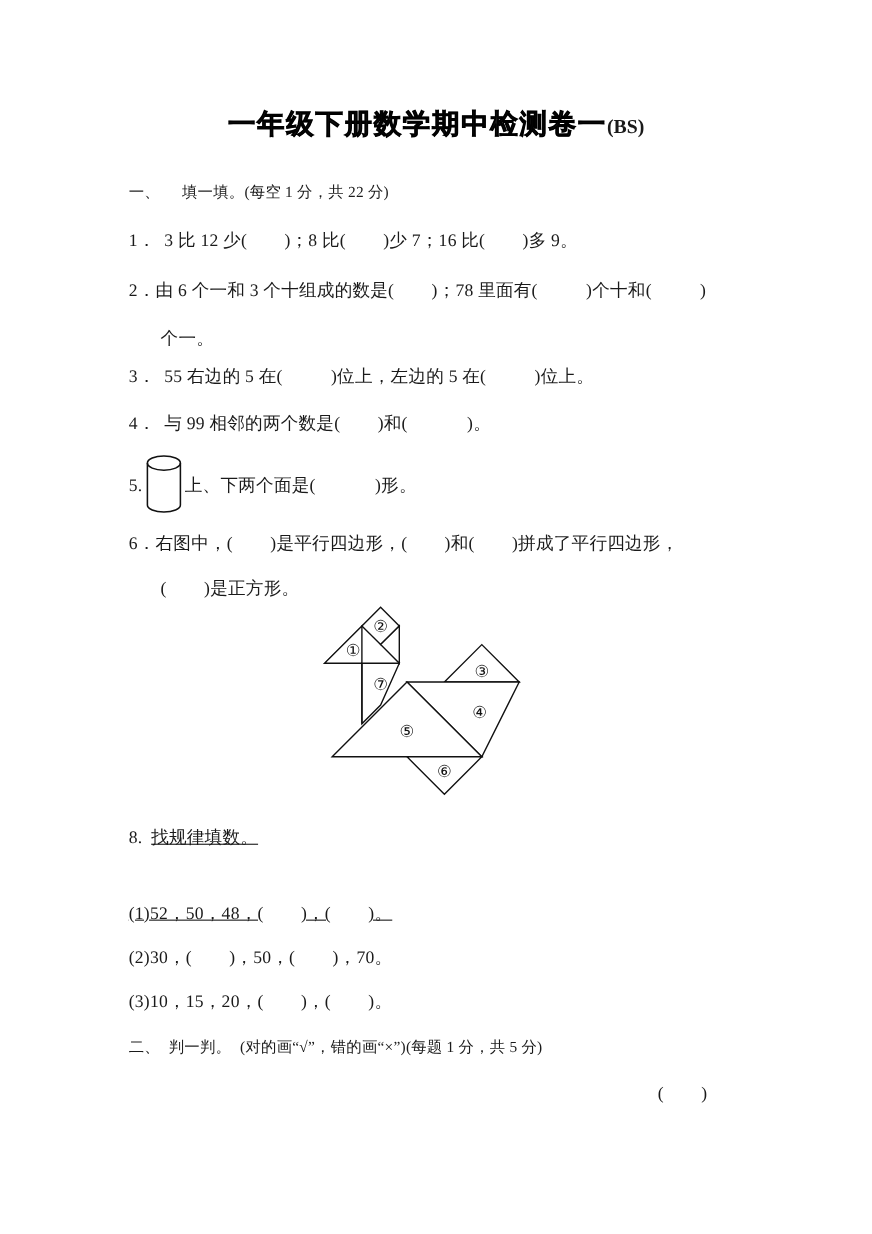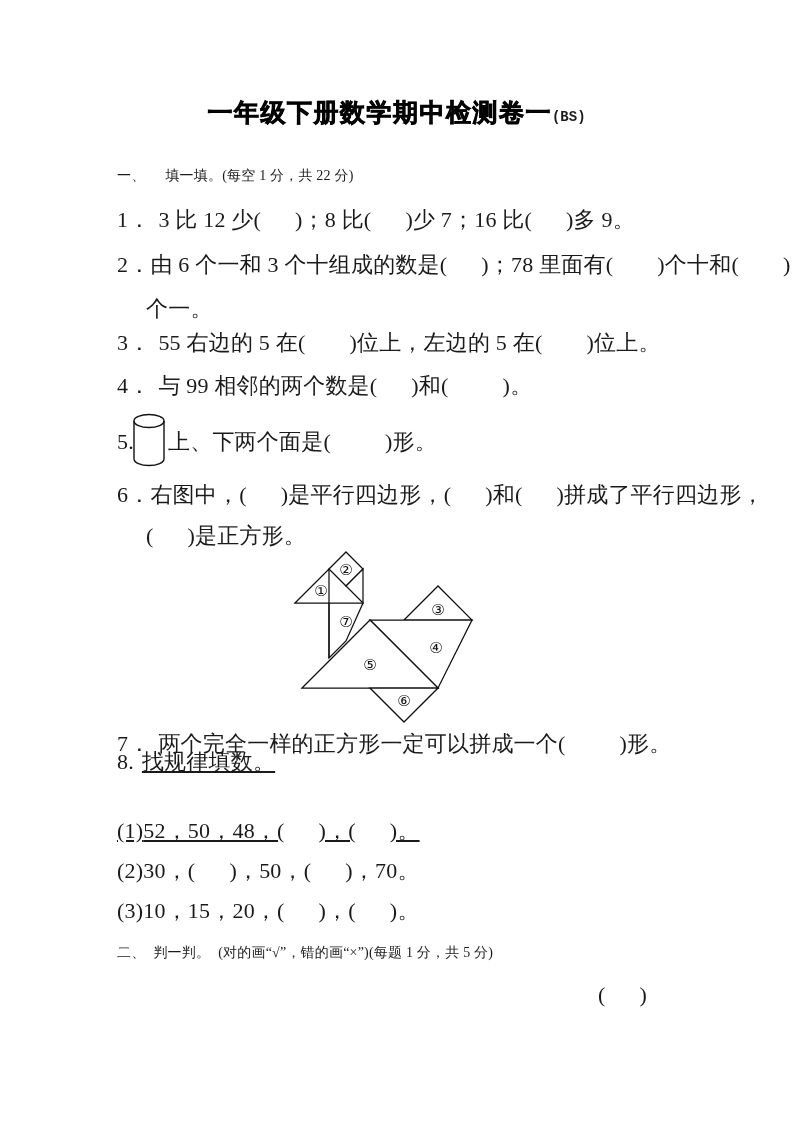--- a/index.html
+++ b/index.html
@@ -32,32 +32,32 @@
     white-space: nowrap;
   }
   .title-main {
     font-family: "DejaVu Serif", "Liberation Serif", serif;
     font-weight: bold;
     font-size: 25px;
     letter-spacing: 1.5px;
     -webkit-text-stroke: 0.7px #000;
   }
   .title-suffix {
-    font-family: Liberation Mono, monospace;
-    font-size: 14px;
+    font-family: Liberation Serif, serif;
+    font-size: 18px;
     font-weight: bold;
     letter-spacing: 0px;
     text-align: center;
   }
 
   
   .line {
     position: absolute;
     white-space: nowrap;
-    font-size: 22px;
+    font-size: 16px;
     line-height: 20px;
     letter-spacing: 0.2px;
   }
   .sec-head {
     font-size: 14px;
   }
   .idx {
     display: inline-block;
     font-family: "Liberation Serif", serif;
   }
@@ -176,23 +176,20 @@
         <text x="58" y="27">②</text>
         <text x="150" y="67">③</text>
         <text x="148" y="105">④</text>
         <text x="82" y="122">⑤</text>
         <text x="116" y="158">⑥</text>
         <text x="58" y="79">⑦</text>
       </g>
     </svg>
   </div>
 
-  <div class="line" style="left:117px; top:734px;">
-    <span class="idx">7．</span><span class="sp8"></span><span>两个完全一样的正方形一定可以拼成一个(</span><span class="gap-xl"></span><span>)形。</span>
-  </div>
 
   <div class="line" style="left:117px; top:752px;text-decoration:underline;">
     <span class="idx">8.</span><span class="sp8"></span><span>找规律填数。</span>
   </div>
 
   <div class="line" style="left:117px; top:821px;text-decoration:underline;">
     <span>(1)</span><span>52，50，48，(</span><span class="gap-m"></span><span>)，(</span><span class="gap-m"></span><span>)。</span>
   </div>
 
   <div class="line" style="left:117px; top:861px;">

